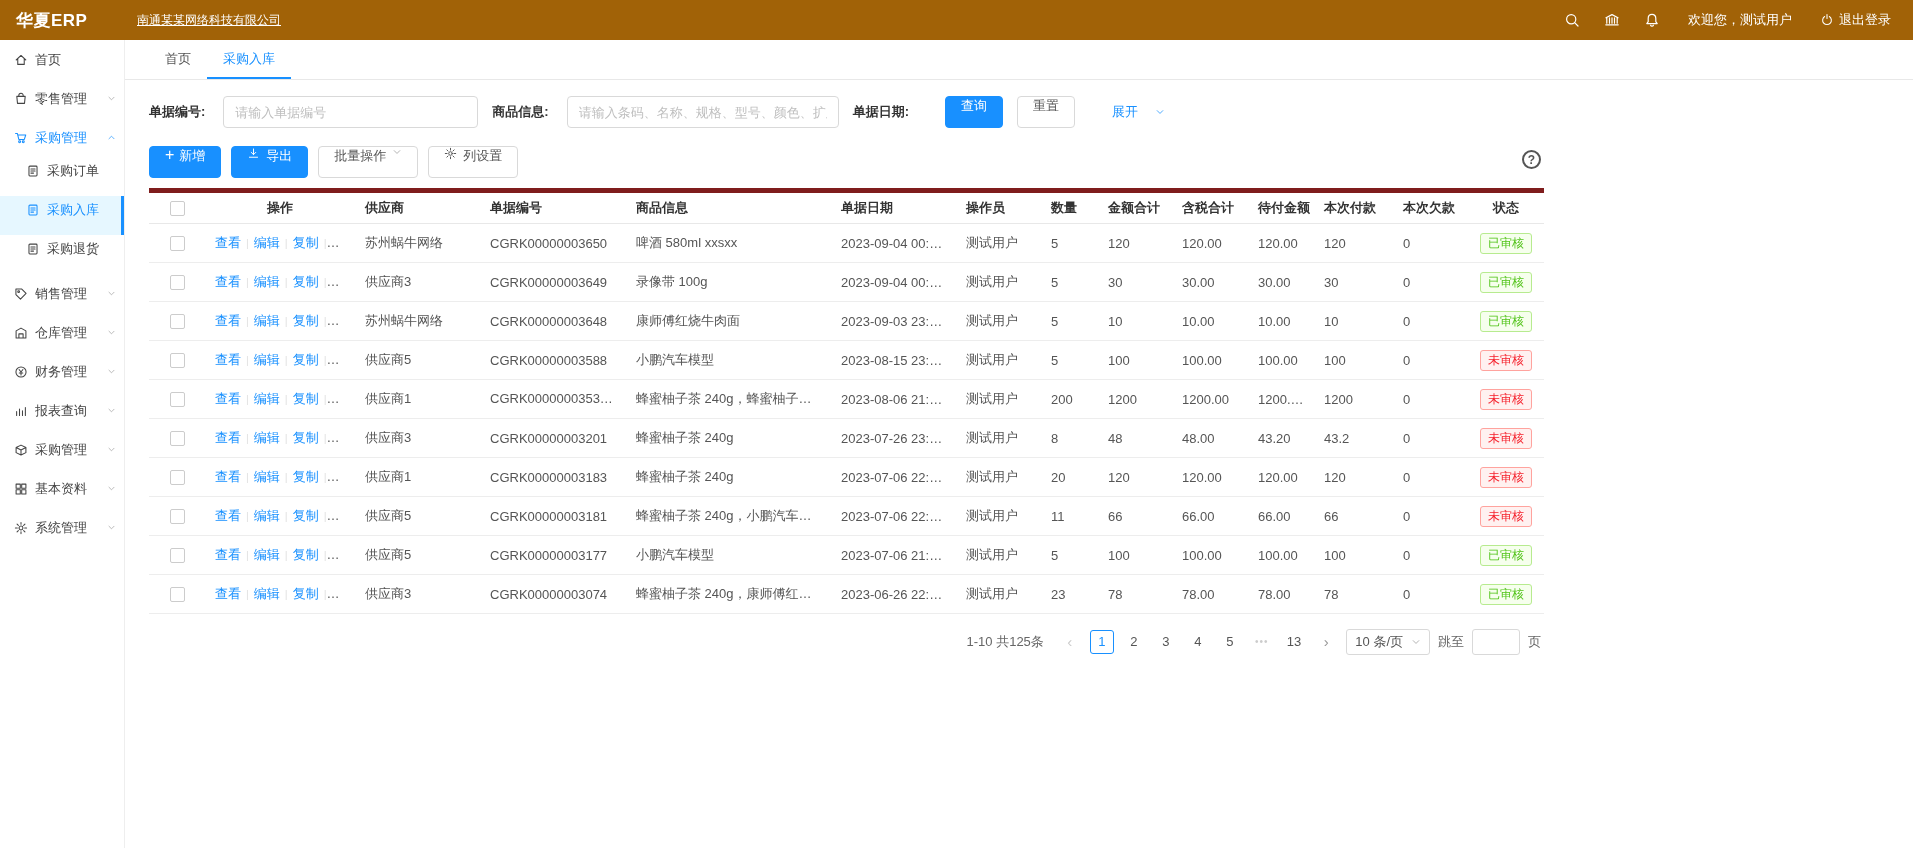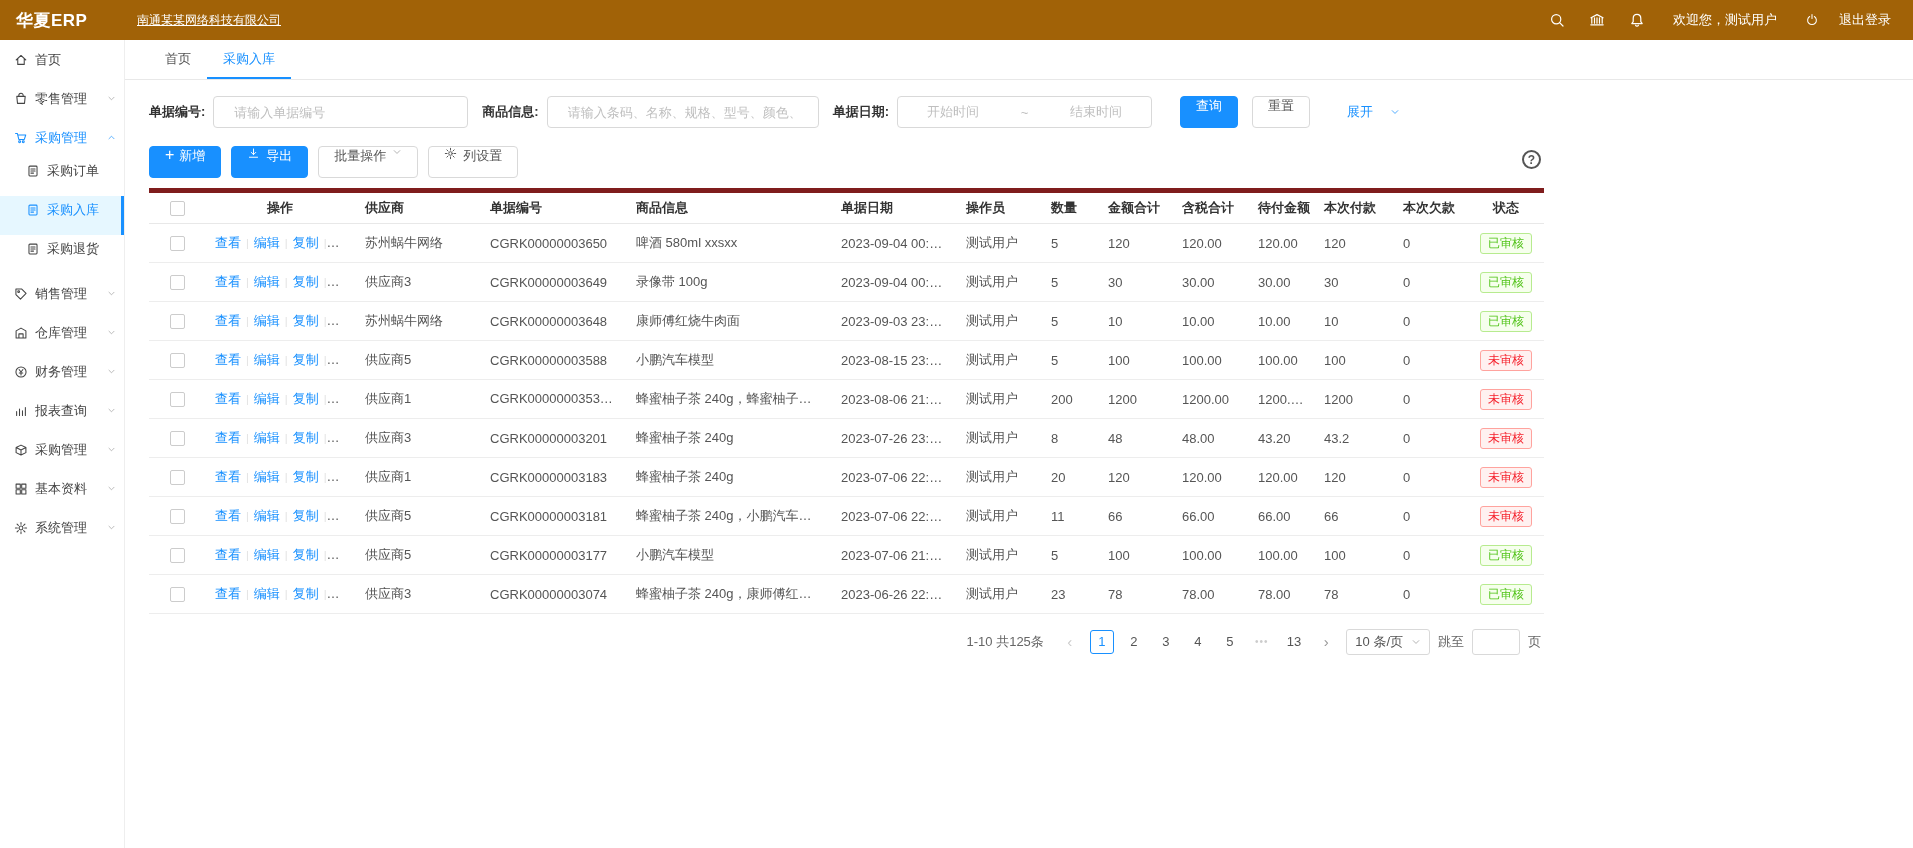--- a/index.html
+++ b/index.html
@@ -9,21 +9,21 @@
 
   
   .topbar{position:absolute;top:0;left:0;right:0;height:40px;background:#a16207;display:flex;align-items:center;color:#fff;z-index:5;}
   .logo{width:125px;padding-left:16px;font-size:17px;font-weight:bold;letter-spacing:.5px;}
   .company{font-size:12px;margin-left:12px;text-decoration:underline;}
   .tb-right{margin-left:auto;display:flex;align-items:center;padding-right:22px;}
   .tb-icon{display:inline-flex;align-items:center;margin-left:24px;cursor:pointer;color:#fff;}
   .tb-icon svg{width:16px;height:16px;}
   .tb-icon.sm svg{width:14px;height:14px;}
   .welcome{margin-left:28px;font-size:13px;}
-  .logout{margin-left:28px;display:inline-flex;align-items:center;gap:20px;cursor:pointer;font-size:13px;}
+  .logout{margin-left:28px;display:inline-flex;align-items:center;gap:5px;cursor:pointer;font-size:13px;}
   .logout .tb-icon{margin-left:0;}
 
   
   .sidebar{position:absolute;top:40px;left:0;bottom:0;width:125px;background:#fff;border-right:1px solid #eee;z-index:4;}
   .sb-item{display:flex;align-items:center;height:39px;padding:0 8px 0 14px;font-size:13px;color:#444;cursor:pointer;}
   .sb-item.open{color:#1890ff;align-items:center;}
   .sb-icon{display:inline-flex;margin-right:7px;color:inherit;}
   .sb-icon svg{width:14px;height:14px;}
   .sb-label{white-space:nowrap;}
   .sb-chev{margin-left:auto;display:inline-flex;color:#999;}
@@ -37,21 +37,21 @@
   .tabbar{height:40px;border-bottom:1px solid #e8e8e8;display:flex;padding-left:24px;background:#fff;}
   .tab{padding:0 16px;line-height:38px;font-size:13px;color:#555;cursor:pointer;border-bottom:2px solid transparent;}
   .tab.active{color:#1890ff;border-bottom-color:#1890ff;}
   .content{padding:0 24px;width:1440px;}
 
   
   .filters{display:flex;align-items:center;padding:16px 0 4px;position:relative;width:1392px;}
   .flabel{font-weight:bold;font-size:13px;color:#333;margin-right:8px;white-space:nowrap;}
   .ml{margin-left:14px;}
   .ml2{margin-left:28px;}
-  .inp{height:32px;border:1px solid #d9d9d9;border-radius:4px;padding:0 20px;font-size:13px;color:#333;outline:none;font-family:inherit;}
+  .inp{height:32px;border:1px solid #d9d9d9;border-radius:4px;padding:0 11px;font-size:13px;color:#333;outline:none;font-family:inherit;margin-left:10px;}
   .inp::placeholder{color:#bfbfbf;}
   .w1{width:255px;}
   .w2{width:272px;}
   .daterange{width:255px;height:32px;border:1px solid #d9d9d9;border-radius:4px;display:flex;align-items:center;justify-content:space-around;padding:0 8px;cursor:pointer;background:#fff;}
   .ph{color:#bfbfbf;font-size:13px;}
   .tilde{color:#bfbfbf;font-size:13px;}
   .btn{height:32px;padding:0 15px;border:1px solid #d9d9d9;border-radius:4px;background:#fff;color:#555;font-size:13px;display:inline-flex;gap:6px;cursor:pointer;font-family:inherit;white-space:nowrap;}
   .btn.primary{background:#1890ff;border-color:#1890ff;color:#fff;}
   .expand{color:#1890ff;font-size:13px;display:inline-flex;align-items:center;gap:17px;cursor:pointer;text-decoration:none;margin-left:37px;}
   .chev{display:inline-flex;color:#999;}
@@ -297,25 +297,20 @@
       </div>
 
     <div class="content">
 
       <div class="filters">
         <span class="flabel">单据编号:</span>
         <input class="inp w1" placeholder="请输入单据编号" style="">
         <span class="flabel ml">商品信息:</span>
         <input class="inp w2" placeholder="请输入条码、名称、规格、型号、颜色、扩展..." style="">
         <span class="flabel ml">单据日期:</span>
-        <div class="daterange">
-          <span class="ph">开始时间</span>
-          <span class="tilde">~</span>
-          <span class="ph">结束时间</span>
-        </div>
         <button class="btn primary ml2">
             <span>查询</span>
           </button>
         <button class="btn ml">
             <span>重置</span>
           </button>
         <a class="expand ml">
             <span>展开</span>
             <span class="chev blue" id="i-chev-expand">
               <svg viewBox="0 0 16 16" fill="none" stroke="currentColor" stroke-width="1.2" stroke-linecap="round" stroke-linejoin="round">

